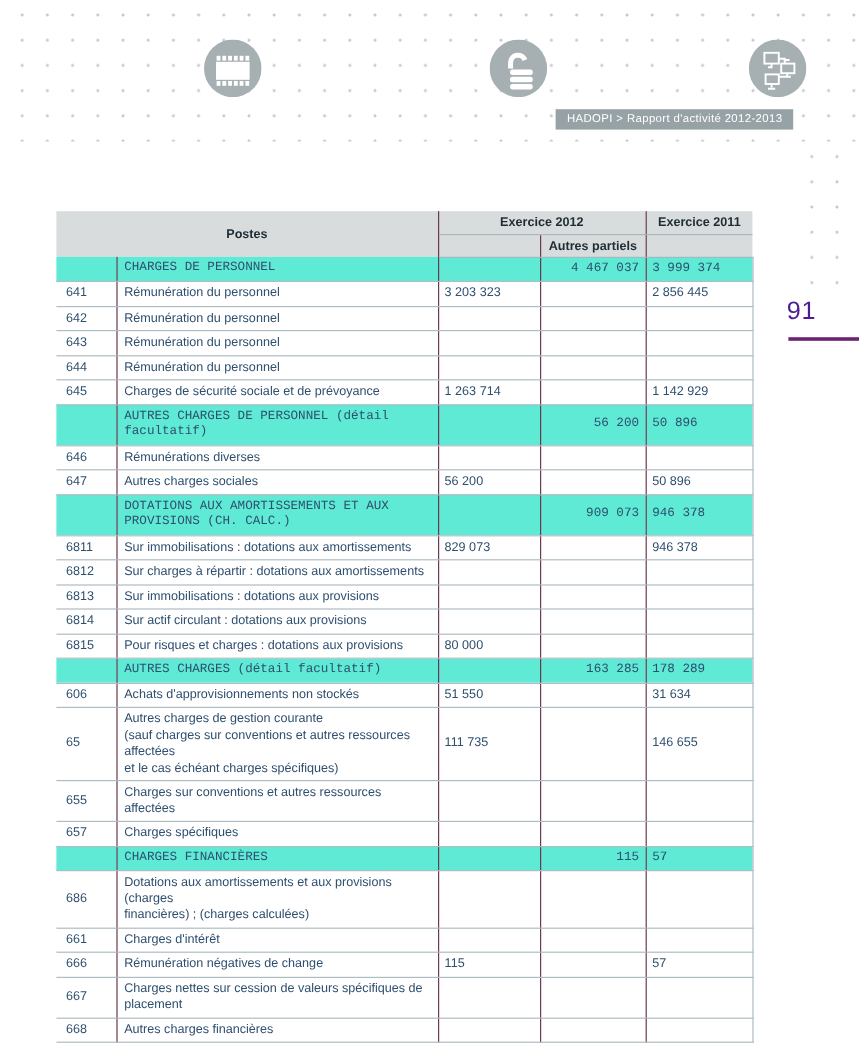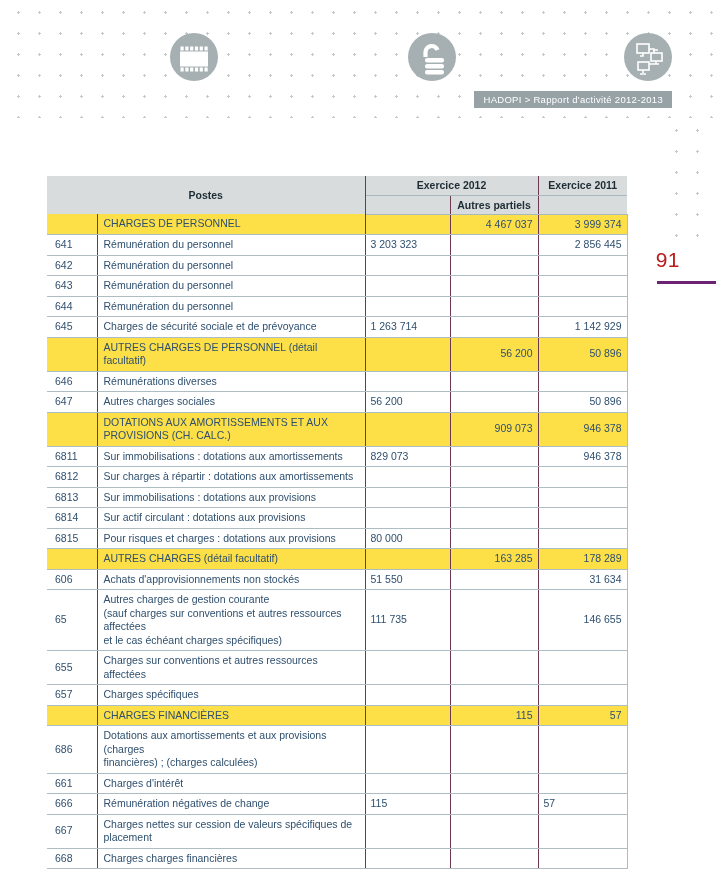--- a/index.html
+++ b/index.html
@@ -13,25 +13,25 @@
   .dots-top   { left:0; top:0; width:716px; height:118px; }
   .dots-right { left:658px; top:118px; width:58px; height:132px; }
 
   
   .hicon { position:absolute; width:48px; height:48px; top:33px; }
   .hicon-film    { left:170px; }
   .hicon-padlock { left:408px; }
   .hicon-network { left:624px; }
 
   
-  .banner { position:absolute; top:91px; right:44px; height:17px; background:#97a2a6;
+  .banner { position:absolute; top:91px; right:55px; height:17px; background:#97a2a6;
             color:#ffffff; font-size:9.5px; line-height:17px; padding:0 9px; letter-spacing:.3px; }
 
   
-  .pagenum { position:absolute; top:248px; right:36px; color:#b91c1c; font-size:21px; letter-spacing:.5px; }
+  .pagenum { position:absolute; top:248px; right:36px; color:#4c1d95; font-size:21px; letter-spacing:.5px; }
   .pagerule { position:absolute; top:281px; right:0; width:59px; height:3px; background:#6d2373; }
 
   
   .fin-table { position:absolute; left:47px; top:176px; width:580px; border-collapse:collapse;
                table-layout:fixed; font-size:10.5px; color:#2e4f6e; }
   .fin-table col.c-code    { width:50px; }
   .fin-table col.c-label   { width:268px; }
   .fin-table col.c-2012    { width:85px; }
   .fin-table col.c-partiel { width:88px; }
   .fin-table col.c-2011    { width:89px; }
@@ -41,22 +41,22 @@
   .fin-table th.b-r  { border-right:1px solid #6b3a52; }
   .fin-table th.b-b  { border-bottom:1px solid #a9b8bf;margin-left:48px; }
   .fin-table thead tr:last-child th { border-bottom:1px solid #a9b8bf; }
 
   .fin-table td { border-bottom:1px solid #aebcc3; padding:3px 5px; line-height:13.5px;
                   vertical-align:middle; background:#fff; }
   .fin-table td.code   { padding-left:8px; border-right:1px solid #6b3a52; }
   .fin-table td.label  { border-right:1px solid #6b3a52; white-space:pre-line; padding-left:6px; }
   .fin-table td.v2012  { border-right:1px solid #6b3a52; text-align:left; }
   .fin-table td.partiel{ border-right:1px solid #6b3a52; text-align:right; }
-  .fin-table td.v2011  { border-right:1px solid #aebcc3; text-align:right; }
-  .fin-table tr.hl td  { background:#fde047; }
+  .fin-table td.v2011  { border-right:1px solid #aebcc3; text-align:left; }
+  .fin-table tr.hl td  { background:#5eead4;font-family:Liberation Mono, monospace; }
   .fin-table tr.left-vals td.v2012, .fin-table tr.left-vals td.v2011 { text-align:left; }
 </style>
 </head>
 <body>
 
 <div class="page">
 
   <div class="dots dots-top"></div>
   <div class="dots dots-right"></div>
 
@@ -296,21 +296,21 @@
     </tr>
         <tr>
       <td class="code">667</td>
       <td class="label">Charges nettes sur cession de valeurs spécifiques de placement</td>
       <td class="v2012"></td>
       <td class="partiel"></td>
       <td class="v2011"></td>
     </tr>
         <tr>
       <td class="code">668</td>
-      <td class="label">Charges charges financières</td>
+      <td class="label">Autres charges financières</td>
       <td class="v2012"></td>
       <td class="partiel"></td>
       <td class="v2011"></td>
     </tr>
       </tbody>
   </table>
 
 </div>
 
 </body></html>

